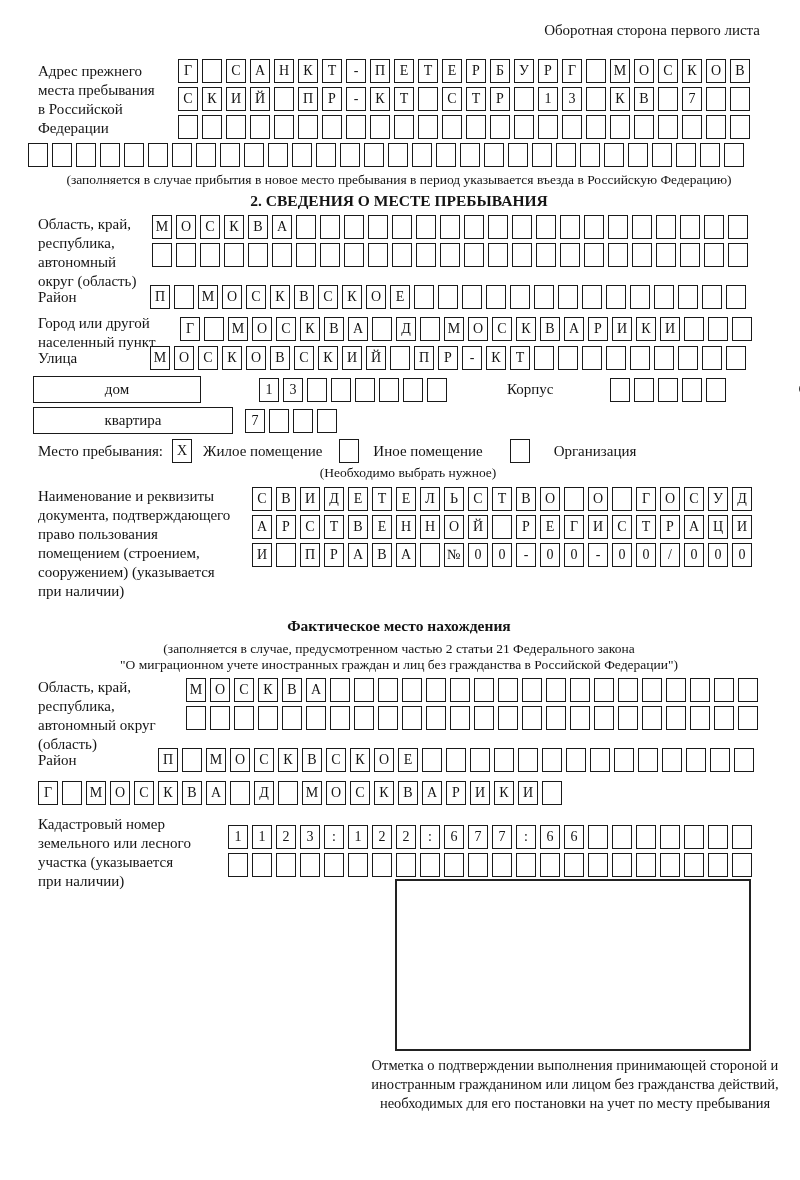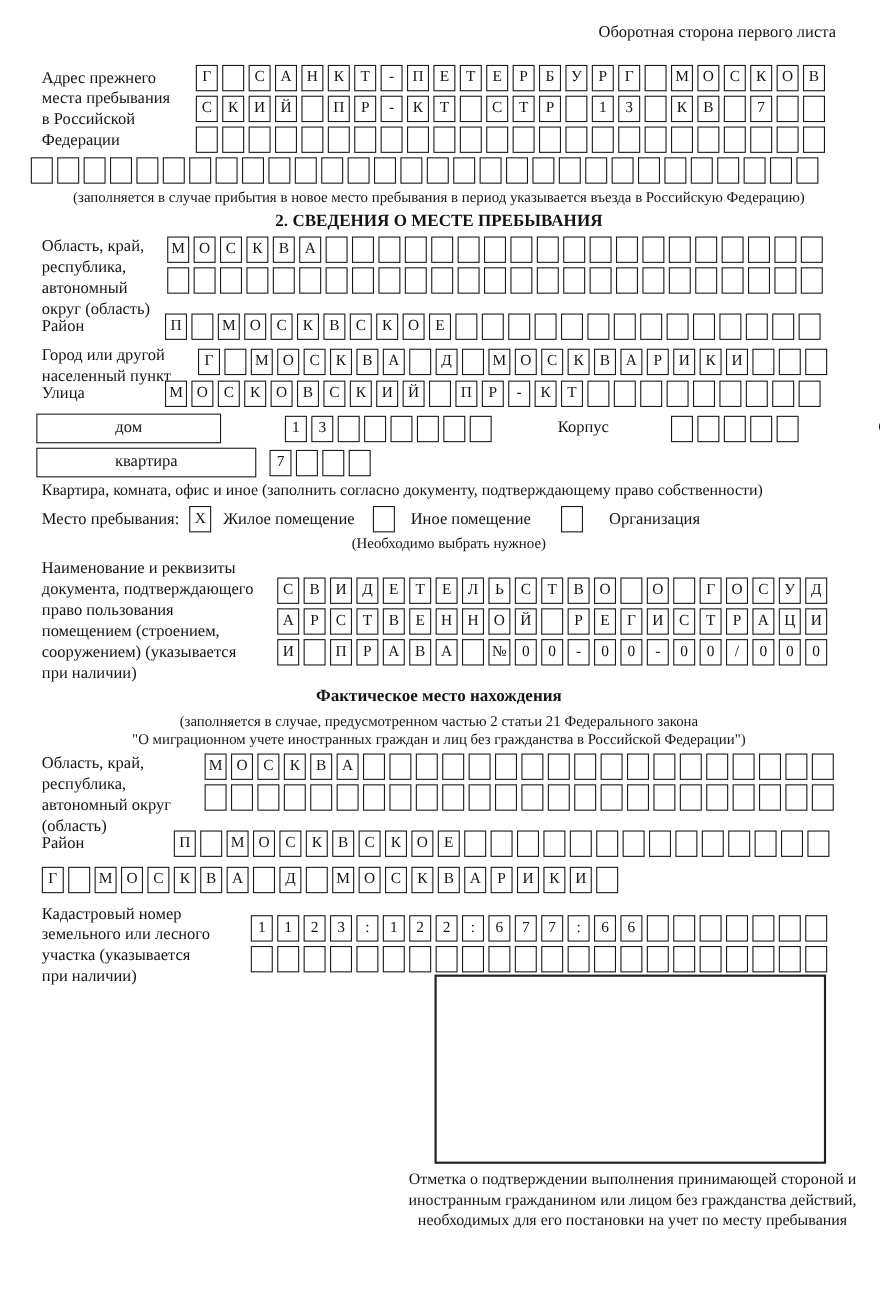--- a/index.html
+++ b/index.html
@@ -349,34 +349,33 @@
 
   <div class="inline-row" style="margin-top:4px;margin-left:-5px;">
     <div class="bigbox" style="width:200px;">квартира</div>
     <div class="cellrow" style="margin-left:12px;">
         <span class="cell">7</span>
         <span class="cell"></span>
         <span class="cell"></span>
         <span class="cell"></span>
       </div>
   </div>
-  <div class="caption-md" style="margin-top:4px;">Квартира, комната, офис и иное (заполнить согласно документу, подтверждающему право собственности)</div>
 
   <div class="inline-row" style="margin-top:5px;">
     <div class="inline-label">Место пребывания:</div>
     <span class="cell" style="margin-left:9px;">X</span>
     <div class="inline-label" style="margin-left:11px;">Жилое помещение</div>
     <span class="cell" style="margin-left:17px;"></span>
     <div class="inline-label" style="margin-left:14px;">Иное помещение</div>
     <span class="cell" style="margin-left:27px;"></span>
     <div class="inline-label" style="margin-left:24px;">Организация</div>
   </div>
   <div class="caption center" style="width:740px;margin-top:2px;">(Необходимо выбрать нужное)</div>
 
-  <div class="field" style="margin-top:6px;align-items:center;">
+  <div class="field" style="margin-top:6px;">
     <div class="flabel" style="width:214px;">Наименование и реквизиты
 документа, подтверждающего
 право пользования
 помещением (строением,
 сооружением) (указывается
 при наличии)</div>
     <div class="cellcol">
       <div class="cellrow">
           <span class="cell">С</span>
           <span class="cell">В</span>
@@ -442,21 +441,21 @@
           <span class="cell">0</span>
           <span class="cell">0</span>
           <span class="cell">/</span>
           <span class="cell">0</span>
           <span class="cell">0</span>
           <span class="cell">0</span>
         </div>
     </div>
   </div>
 
-  <div class="sect-title center w722" style="margin-top:2px;">Фактическое место нахождения</div>
+  <div class="sect-title center w722" style="margin-top:16px;">Фактическое место нахождения</div>
   <div class="caption center w722" style="margin-top:6px;">(заполняется в случае, предусмотренном частью 2 статьи 21 Федерального закона</div>
   <div class="caption center w722">"О миграционном учете иностранных граждан и лиц без гражданства в Российской Федерации")</div>
 
   <div class="field" style="margin-top:5px;">
     <div class="flabel" style="width:148px;">Область, край,
 республика,
 автономный округ
 (область)</div>
     <div class="cellcol">
       <div class="cellrow">

